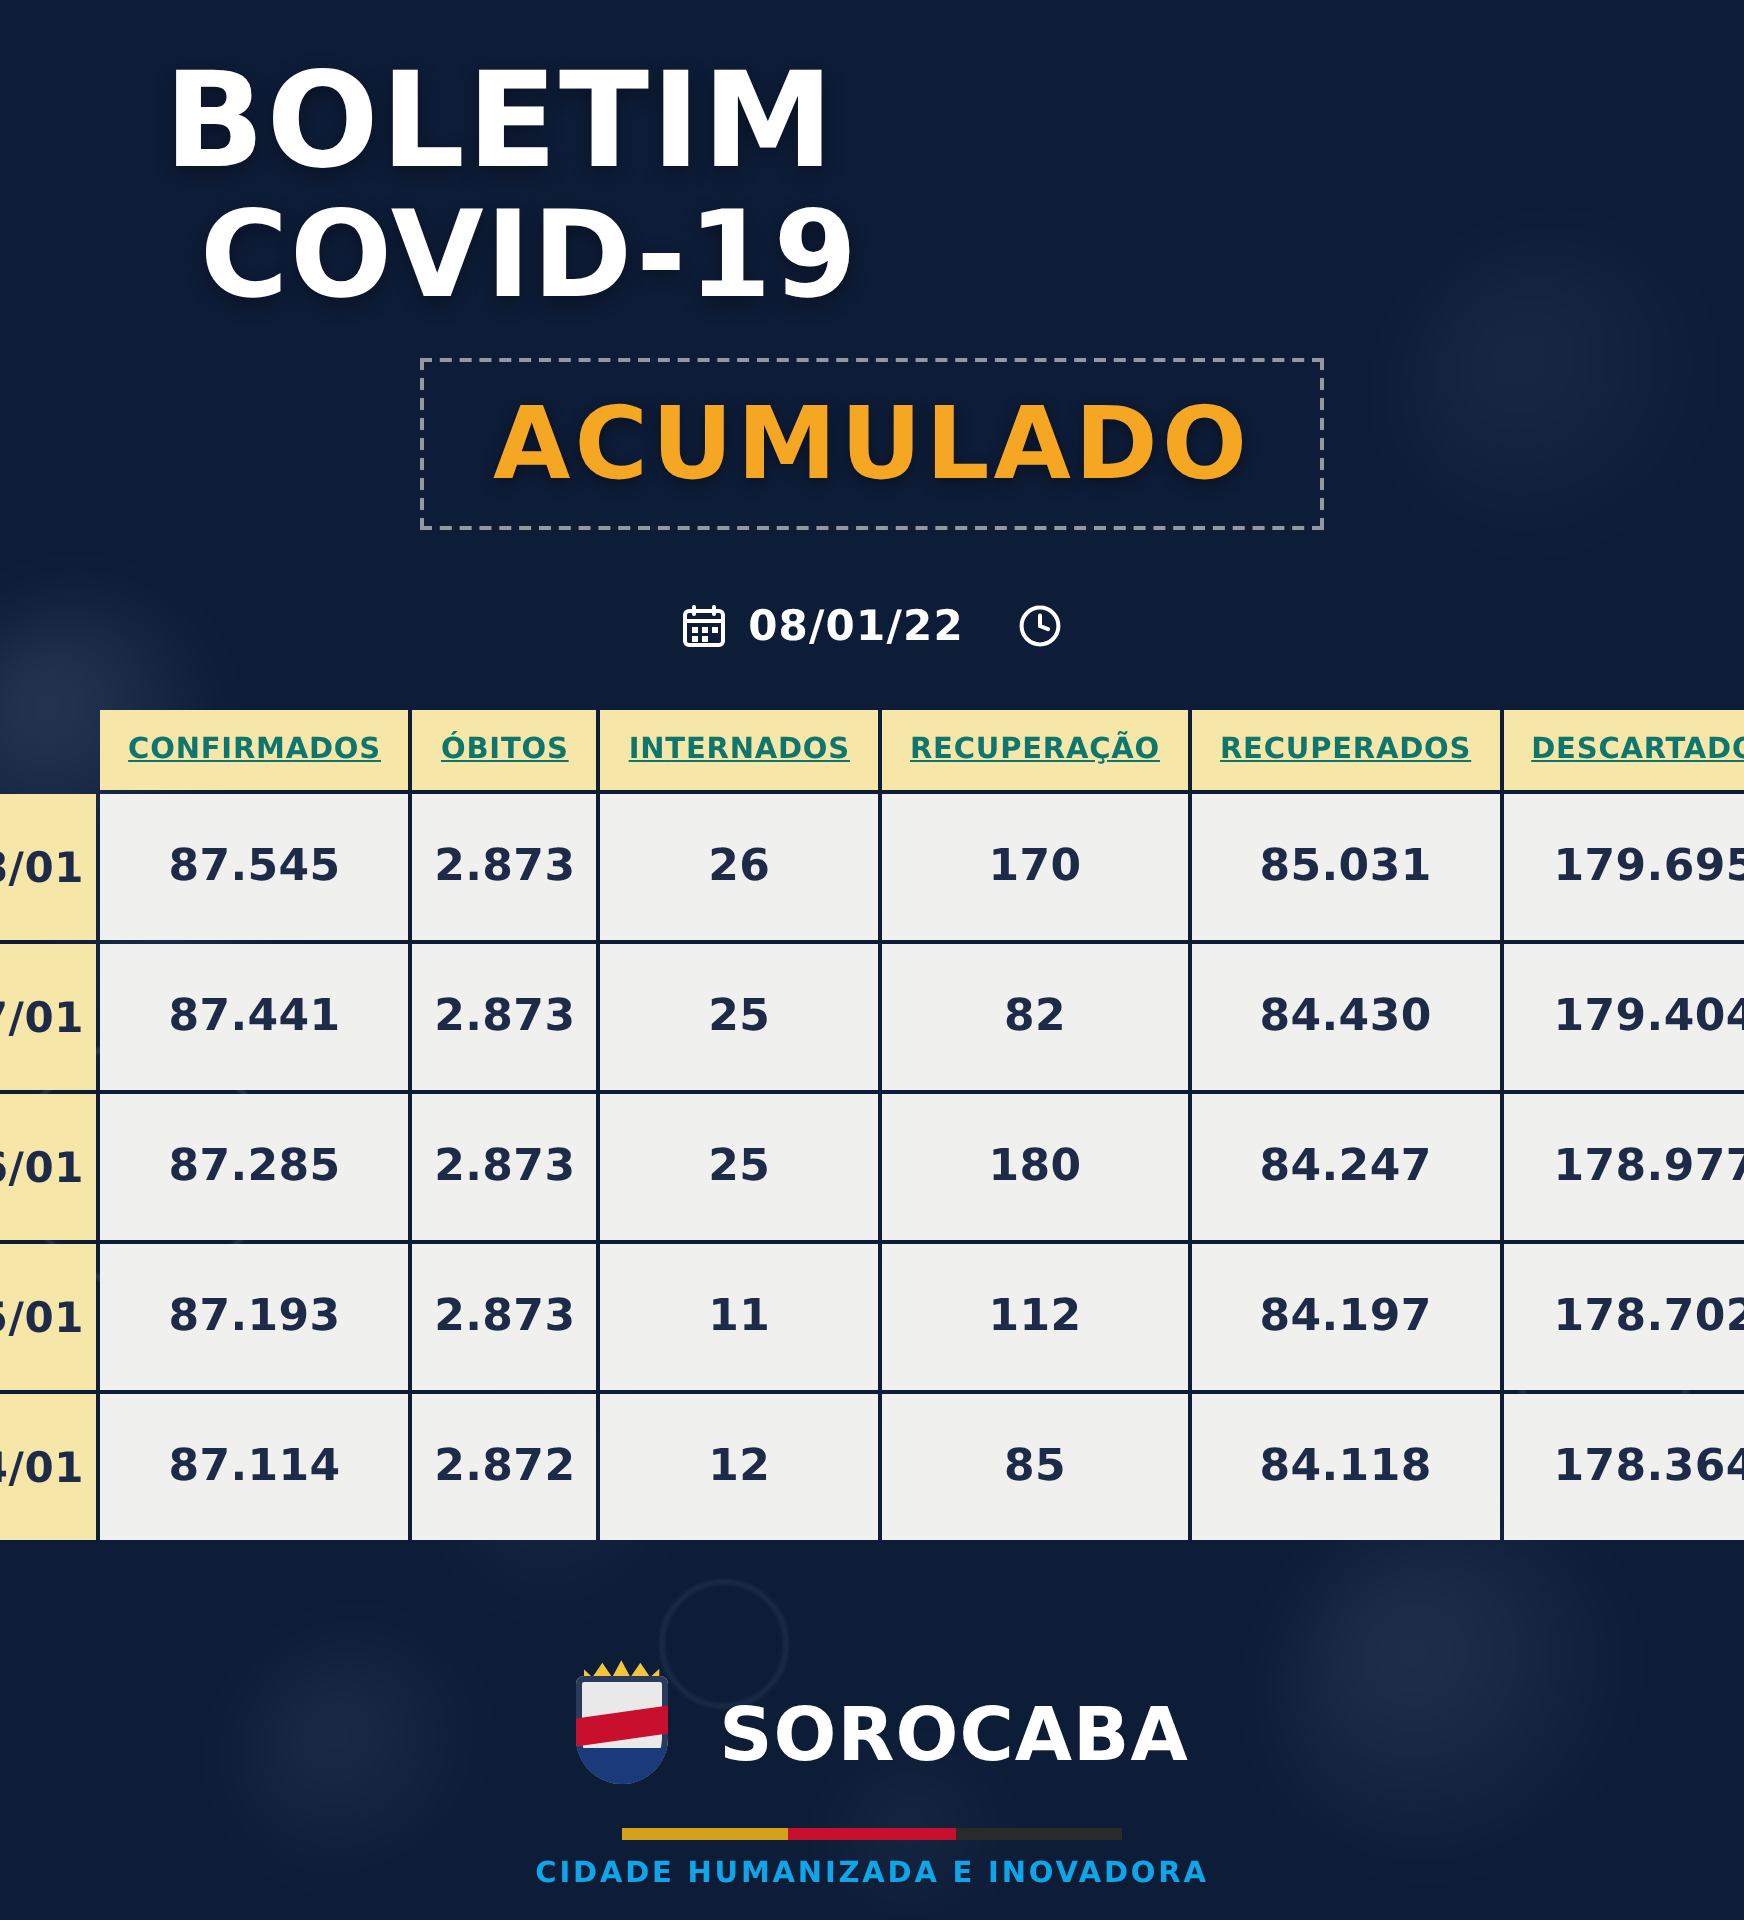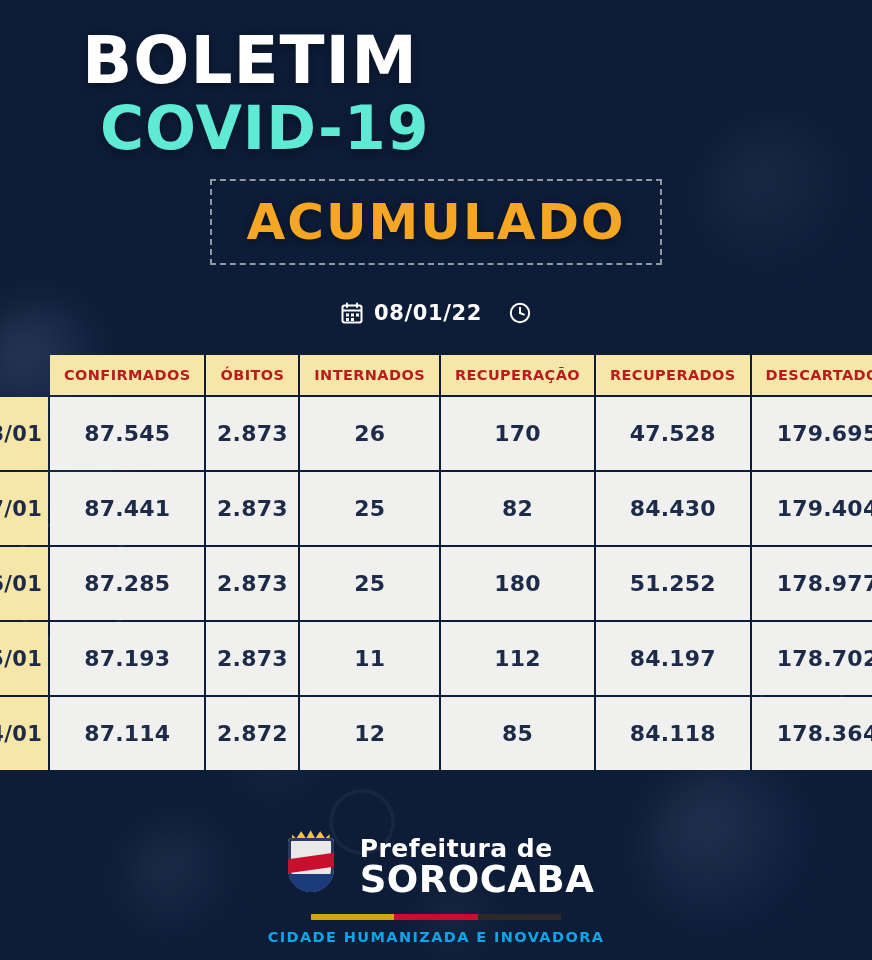--- a/index.html
+++ b/index.html
@@ -68,21 +68,21 @@
     letter-spacing: 1px;
     line-height: 0.93;
     text-transform: uppercase;
     font-family: "DejaVu Sans", sans-serif;
     text-shadow: 0 3px 10px rgba(0,0,0,0.35);
   }
   .t1 { font-size: 66px; }
   .t2 { font-size: 66px; margin-top: 8px; }
   .t3 {
     font-size: 60px;
-    color: #5eead4;
+    color: #ffffff;
     margin-top: 10px;
     margin-left: 18px;
   }
 
   .acumulado-wrap {
     margin: 22px 0 0 210px;
     width: 448px;
     height: 82px;
     border: 2px dashed rgba(255,255,255,0.55);
     display: flex;
@@ -126,27 +126,28 @@
   table.covid th, table.covid td {
     text-align: center;
     vertical-align: middle;
   }
   th.corner {
     background: transparent;
     width: 78px;
   }
   thead th.col {
     background: #f6e6a8;
-    color: #b91c1c;
+    color: #0f766e;
     font-size: 14.5px;
     font-weight: 800;
     letter-spacing: 0.4px;
     padding: 12px 14px;
     text-transform: uppercase;
     white-space: nowrap;
+    text-decoration: underline;
   }
   td.daycell {
     background: #f6e6a8;
     color: #1d2b49;
     font-size: 21px;
     font-weight: 800;
     width: 78px;
     padding: 11px 6px;
     letter-spacing: 0.3px;
   }
@@ -304,39 +305,39 @@
             <th class="col">DESCARTADOS</th>
           </tr>
         </thead>
         <tbody>
           <tr>
             <td class="daycell">08/01</td>
             <td class="val">87.545</td>
             <td class="val">2.873</td>
             <td class="val">26</td>
             <td class="val">170</td>
-            <td class="val">47.528</td>
+            <td class="val">85.031</td>
             <td class="val">179.695</td>
           </tr>
           <tr>
             <td class="daycell">07/01</td>
             <td class="val">87.441</td>
             <td class="val">2.873</td>
             <td class="val">25</td>
             <td class="val">82</td>
             <td class="val">84.430</td>
             <td class="val">179.404</td>
           </tr>
           <tr>
             <td class="daycell">06/01</td>
             <td class="val">87.285</td>
             <td class="val">2.873</td>
             <td class="val">25</td>
             <td class="val">180</td>
-            <td class="val">51.252</td>
+            <td class="val">84.247</td>
             <td class="val">178.977</td>
           </tr>
           <tr>
             <td class="daycell">05/01</td>
             <td class="val">87.193</td>
             <td class="val">2.873</td>
             <td class="val">11</td>
             <td class="val">112</td>
             <td class="val">84.197</td>
             <td class="val">178.702</td>
@@ -357,21 +358,20 @@
     <div class="footer">
       <div class="logo-row">
         <div class="crest">
           <div class="crown"></div>
           <div class="shield">
             <div class="band"></div>
             <div class="blue"></div>
           </div>
         </div>
         <div class="logo-text">
-          <div class="l1">Prefeitura de</div>
           <div class="l2">SOROCABA</div>
         </div>
       </div>
       <div class="tricolor">
         <i class="c1"></i>
           <i class="c2"></i>
           <i class="c3"></i>
       </div>
       <div class="tagline">CIDADE HUMANIZADA E INOVADORA</div>
     </div>

